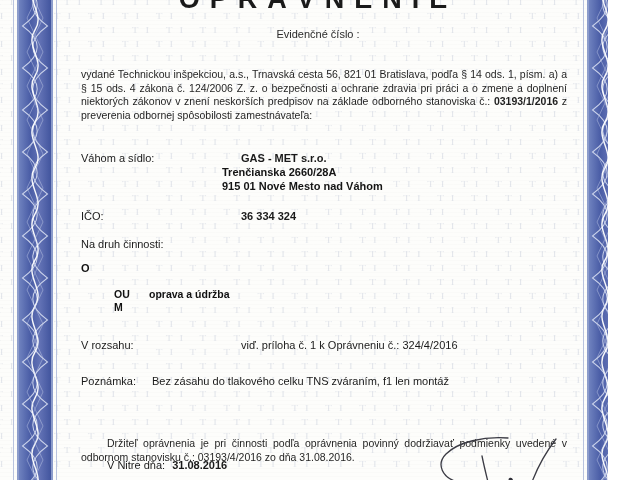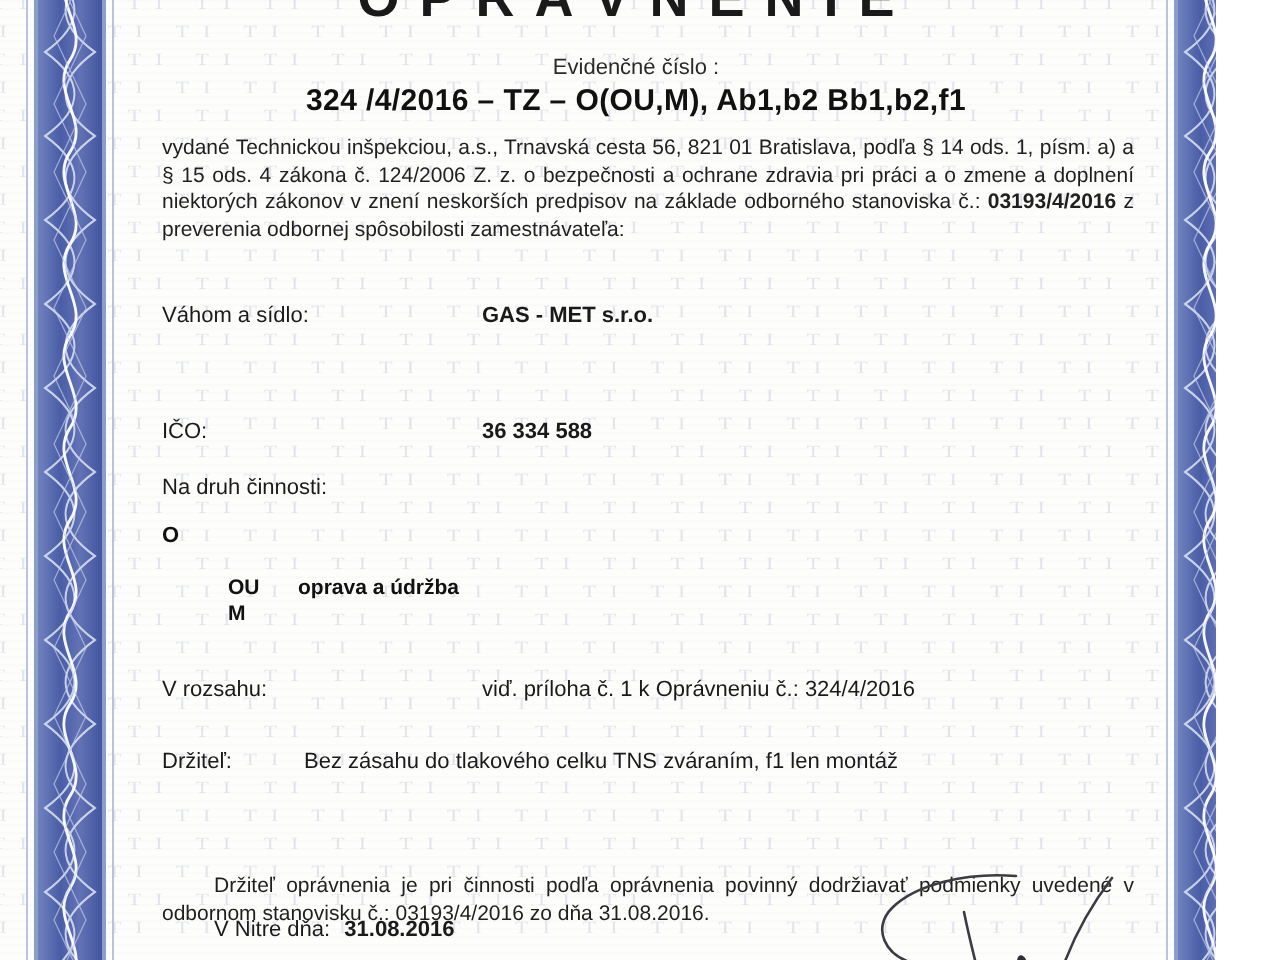--- a/index.html
+++ b/index.html
@@ -325,50 +325,51 @@
       </g>
     </svg>
   </div>
 
   <div id="content">
 
     <div class="doc-title">OPRÁVNENIE</div>
 
     <div class="evid-label">Evidenčné číslo :</div>
 
-    <div class="evid-number">324 /4/2016 – TZ –  O(OU,M), Ab1,b2  Bb1,b2,f1</div>
-
-    <div class="legal-para">vydané Technickou inšpekciou, a.s., Trnavská cesta 56, 821 01 Bratislava, podľa § 14 ods. 1, písm. a) a § 15 ods. 4 zákona č. 124/2006 Z. z. o bezpečnosti a ochrane zdravia pri práci a o zmene a doplnení niektorých zákonov v znení neskorších predpisov na základe odborného stanoviska č.: <b>03193/4/2016</b> z preverenia odbornej spôsobilosti zamestnávateľa:</div>
+
+    <div class="legal-para">vydané Technickou inšpekciou, a.s., Trnavská cesta 56, 821 01 Bratislava, podľa § 14 ods. 1, písm. a) a § 15 ods. 4 zákona č. 124/2006 Z. z. o bezpečnosti a ochrane zdravia pri práci a o zmene a doplnení niektorých zákonov v znení neskorších predpisov na základe odborného stanoviska č.: <b>03193/1/2016</b> z preverenia odbornej spôsobilosti zamestnávateľa:</div>
 
     <div class="row" style="top:152px;">
       <span class="lbl">Váhom a sídlo:</span>
       <span class="val bold">GAS - MET s.r.o.</span>
     </div>
+    <div class="addr-line" style="top:166px;">Trenčianska 2660/28A</div>
+    <div class="addr-line" style="top:180px;">915 01  Nové Mesto nad Váhom</div>
 
     <div class="row" style="top:210px;">
       <span class="lbl">IČO:</span>
-      <span class="val bold">36 334 588</span>
+      <span class="val bold">36 334 324</span>
     </div>
 
     <div class="section-label" style="top:238px;">Na druh činnosti:</div>
 
     <div class="act-code" style="left:19px; top:262px;">O</div>
 
     <div class="sub-code" style="left:52px; top:288px;">OU</div>
     <div class="sub-text" style="left:87px; top:288px;">oprava a údržba</div>
 
     <div class="sub-code" style="left:52px; top:301px;">M</div>
 
     <div class="row" style="top:339px;">
       <span class="lbl">V rozsahu:</span>
       <span class="val">viď. príloha č. 1 k Oprávneniu č.:  324/4/2016</span>
     </div>
 
     <div class="row" style="top:375px;">
-      <span class="lbl">Držiteľ:</span>
+      <span class="lbl">Poznámka:</span>
       <span class="val" style="left:71px;">Bez zásahu do tlakového celku TNS zváraním, f1  len montáž</span>
     </div>
 
     <div class="closing-para" style="top:409px;margin-top:27px;">Držiteľ oprávnenia je pri činnosti podľa oprávnenia povinný dodržiavať podmienky uvedené v odbornom stanovisku č.: 03193/4/2016 zo dňa 31.08.2016.</div>
 
     <div class="date-row" style="top:459px;margin-left:26px;">
       <span>V Nitre dňa:</span>
       <b style="margin-left:4px;">31.08.2016</b>
     </div>
 

